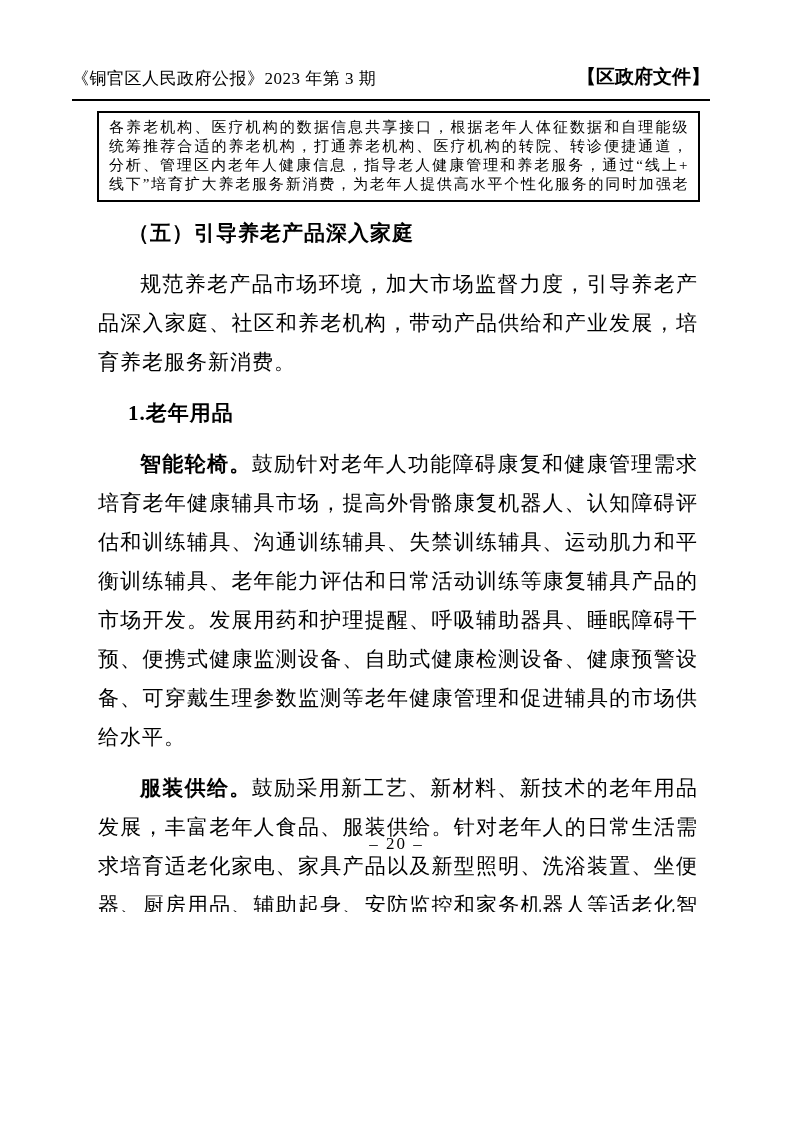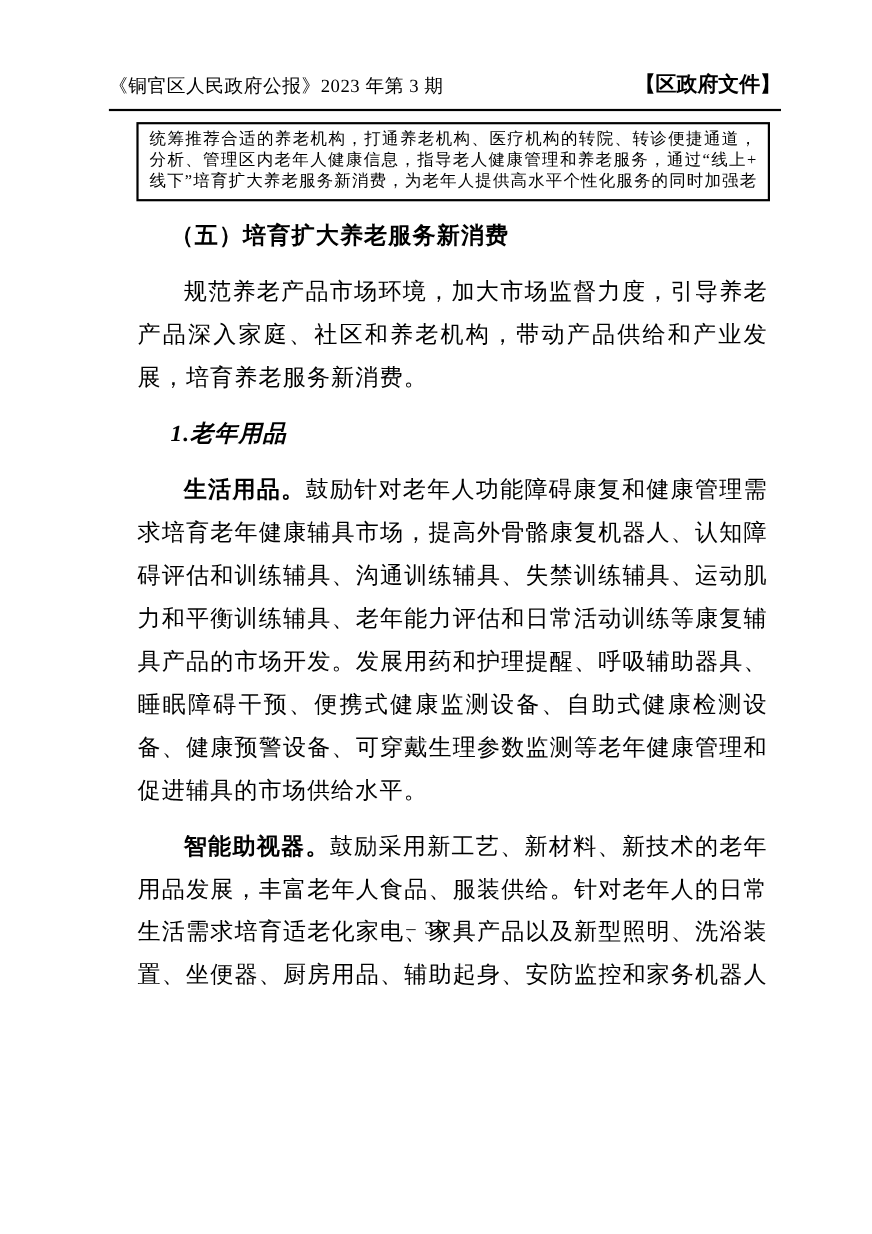--- a/index.html
+++ b/index.html
@@ -2,21 +2,21 @@
 <html><head>
 <meta charset="utf-8">
 <style>
   html, body { margin: 0; padding: 0; background: #ffffff; }
   .page {
     position: relative;
     width: 793px;
     height: 912px;
     background: #ffffff;
     box-sizing: border-box;
-    padding: 64px 83px 0 99px;
+    padding: 64px 83px 0 72px;
     font-family: "Liberation Serif", "DejaVu Serif", serif;
     color: #000000;
     overflow: hidden;
   }
   
   .header {
     display: flex;
     justify-content: space-between;
     align-items: flex-end;
     padding-bottom: 9px;
@@ -65,21 +65,20 @@
     margin: 12px;
     text-indent: 2em;
     text-align: justify;
     text-justify: inter-character;
     letter-spacing: 1px;
   }
   .sub-heading {
     font-weight: bold;
     text-indent: 2em;
     letter-spacing: 1px;
-    font-style: italic;
   }
   .lead {
     font-weight: bold;
   }
   
   .footer {
     position: absolute;
     left: 0;
     right: 0;
     bottom: 58px;
@@ -92,30 +91,31 @@
 <body>
 
 <div class="page">
 
   <div class="header">
     <span class="header-left">《铜官区人民政府公报》2023 年第 3 期</span>
     <span class="header-right">【区政府文件】</span>
   </div>
 
   <div class="intro-box">
+    <div class="box-line">各养老机构、医疗机构的数据信息共享接口，根据老年人体征数据和自理能级</div>
     <div class="box-line">统筹推荐合适的养老机构，打通养老机构、医疗机构的转院、转诊便捷通道，</div>
     <div class="box-line">分析、管理区内老年人健康信息，指导老人健康管理和养老服务，通过“线上+</div>
     <div class="box-line">线下”培育扩大养老服务新消费，为老年人提供高水平个性化服务的同时加强老</div>
   </div>
 
   <div class="body-text">
-    <div class="section-heading">（五）培育扩大养老服务新消费</div>
+    <div class="section-heading">（五）引导养老产品深入家庭</div>
     <p class="para">规范养老产品市场环境，加大市场监督力度，引导养老产品深入家庭、社区和养老机构，带动产品供给和产业发展，培育养老服务新消费。</p>
     <div class="sub-heading">1.老年用品</div>
-    <p class="para"><span class="lead">生活用品。</span><span>鼓励针对老年人功能障碍康复和健康管理需求培育老年健康辅具市场，提高外骨骼康复机器人、认知障碍评估和训练辅具、沟通训练辅具、失禁训练辅具、运动肌力和平衡训练辅具、老年能力评估和日常活动训练等康复辅具产品的市场开发。发展用药和护理提醒、呼吸辅助器具、睡眠障碍干预、便携式健康监测设备、自助式健康检测设备、健康预警设备、可穿戴生理参数监测等老年健康管理和促进辅具的市场供给水平。</span></p>
-    <p class="para"><span class="lead">智能助视器。</span><span>鼓励采用新工艺、新材料、新技术的老年用品发展，丰富老年人食品、服装供给。针对老年人的日常生活需求培育适老化家电、家具产品以及新型照明、洗浴装置、坐便器、厨房用品、辅助起身、安防监控和家务机器人等适老化智能家居产品；智能轮椅、生物力学拐杖、助行机器人等助行和跌倒防护产品；智能助视器、高端助听器、辅助阅读和发声、适老化的计算机软硬件和手机应用程序等交流通讯产品；老年</span></p>
+    <p class="para"><span class="lead">智能轮椅。</span><span>鼓励针对老年人功能障碍康复和健康管理需求培育老年健康辅具市场，提高外骨骼康复机器人、认知障碍评估和训练辅具、沟通训练辅具、失禁训练辅具、运动肌力和平衡训练辅具、老年能力评估和日常活动训练等康复辅具产品的市场开发。发展用药和护理提醒、呼吸辅助器具、睡眠障碍干预、便携式健康监测设备、自助式健康检测设备、健康预警设备、可穿戴生理参数监测等老年健康管理和促进辅具的市场供给水平。</span></p>
+    <p class="para"><span class="lead">服装供给。</span><span>鼓励采用新工艺、新材料、新技术的老年用品发展，丰富老年人食品、服装供给。针对老年人的日常生活需求培育适老化家电、家具产品以及新型照明、洗浴装置、坐便器、厨房用品、辅助起身、安防监控和家务机器人等适老化智能家居产品；智能轮椅、生物力学拐杖、助行机器人等助行和跌倒防护产品；智能助视器、高端助听器、辅助阅读和发声、适老化的计算机软硬件和手机应用程序等交流通讯产品；老年</span></p>
   </div>
 
   <div class="footer">
-    <span>– 30 –</span>
+    <span>– 20 –</span>
   </div>
 
 </div>
 
 </body></html>

